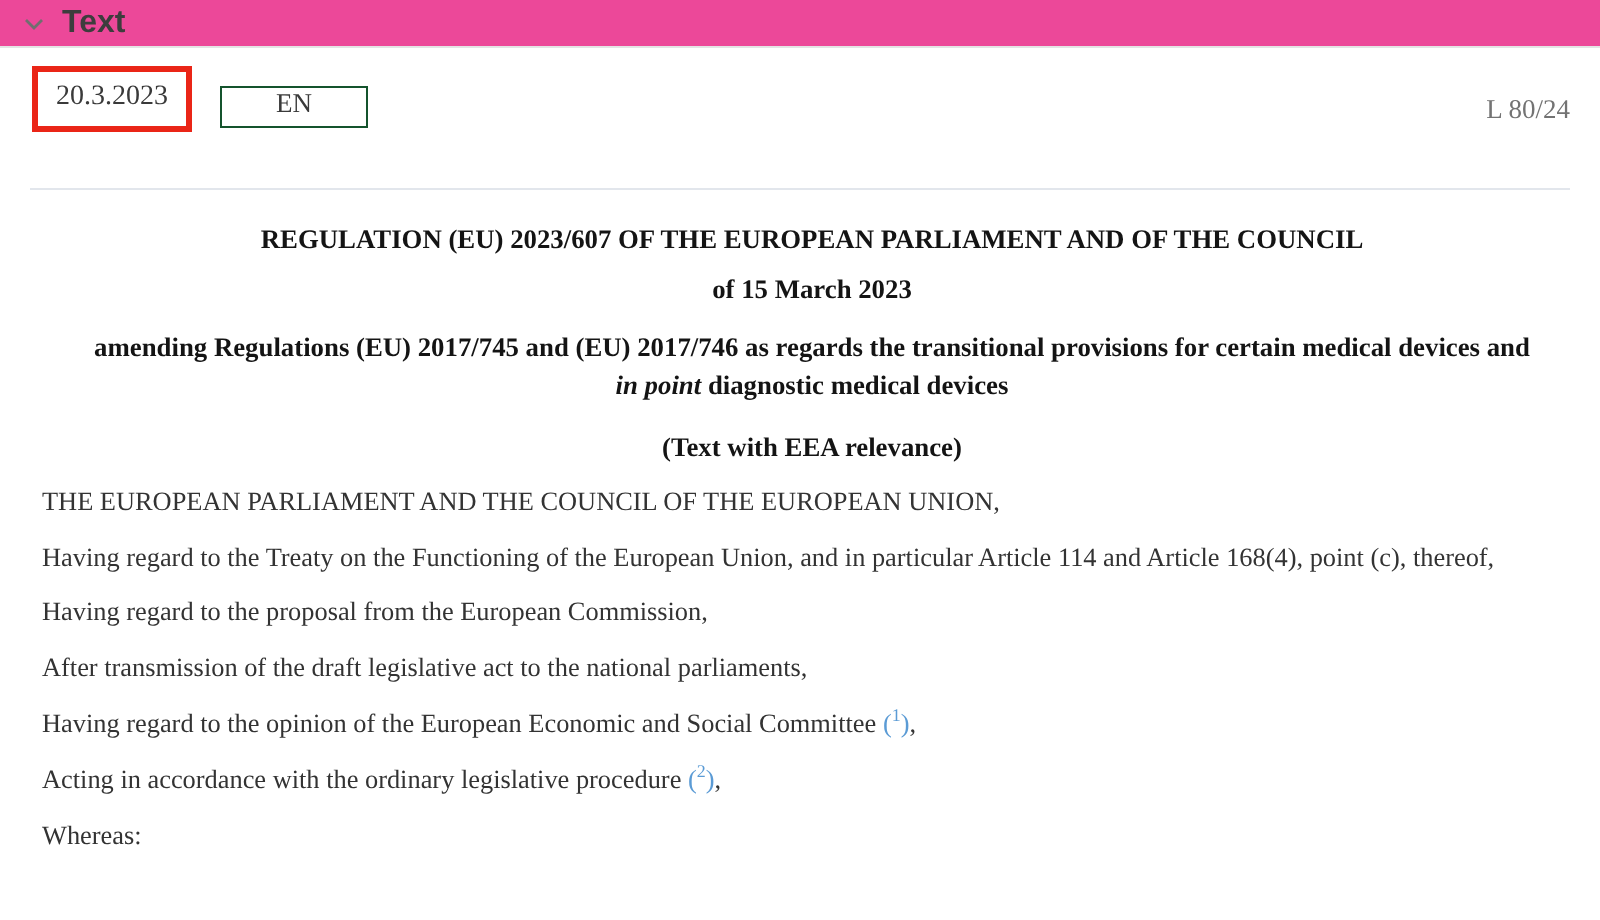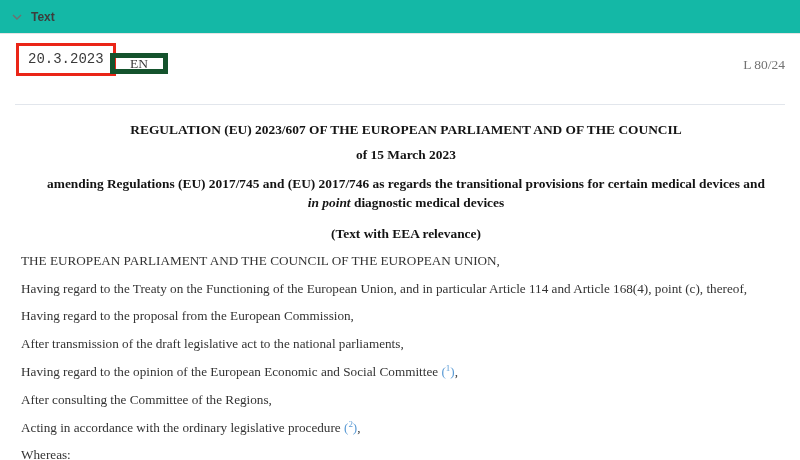--- a/index.html
+++ b/index.html
@@ -1,54 +1,53 @@
 <!DOCTYPE html>
 <html><head>
 <meta charset="utf-8">
 <style>
   * { box-sizing: border-box; margin: 0; padding: 0; }
   html, body { width: 800px; height: 460px; overflow: hidden; background: #ffffff; }
 
   
   .panel-header {
-    height: 34px;
-    background: #14b8a6;
+    height: 24px;
+    background: #ec4899;
     border-bottom: 1px solid #e4e4e4;
     display: flex;
     align-items: center;
     gap: 9px;
     padding-left: 12px;
     font-family: "Liberation Sans", sans-serif;
-    font-size: 12px;
+    font-size: 16px;
     font-weight: 600;
     color: #3d3d3d;
     cursor: pointer;
   }
   .chev { display: inline-flex; align-items: center; }
 
   
   .doc {
     font-family: "Liberation Serif", "DejaVu Serif", serif;
     color: #333333;
     font-size: 13.2px;
   }
   .doc-header { position: relative; height: 70px; }
   .date-box {
     position: absolute; left: 16px; top: 9px;
     border: 3px solid #ea2517;
     padding: 5px 9px 6px 9px;
     font-size: 14px; color: #3a3a3a;
     background: #ffffff;
-    font-family: Liberation Mono, monospace;
   }
   .lang-box {
     position: absolute; left: 110px; top: 19px;
-    width: 58px; height: 21px;
-    border: 5px solid #14532d;
-    display: flex; align-items: center; justify-content: center;
+    width: 74px; height: 21px;
+    border: 1px solid #14532d;
+    display: flex; justify-content: center;
     font-size: 13.5px; color: #3a3a3a;
   }
   .journal-title {
     position: absolute; left: 0; right: 0; top: 23px;
     text-align: center; font-size: 13.5px; color: #3a3a3a;
   }
   .page-ref {
     position: absolute; right: 15px; top: 23px;
     font-size: 13.5px; color: #737373;
   }
@@ -97,17 +96,16 @@
     <div class="reg-subject"><span>amending Regulations (EU) 2017/745 and (EU) 2017/746 as regards the transitional provisions for certain medical devices and </span><i>in point</i><span> diagnostic medical devices</span></div>
     <div class="reg-eea">(Text with EEA relevance)</div>
   </div>
 
   <div class="body-text" id="paragraphs">
       <p><span>THE EUROPEAN PARLIAMENT AND THE COUNCIL OF THE EUROPEAN UNION,</span></p>
       <p><span>Having regard to the Treaty on the Functioning of the European Union, and in particular Article 114 and Article 168(4), point (c), thereof,</span></p>
       <p><span>Having regard to the proposal from the European Commission,</span></p>
       <p><span>After transmission of the draft legislative act to the national parliaments,</span></p>
       <p><span>Having regard to the opinion of the European Economic and Social Committee </span><a class="fn-link" href="#">(<sup>1</sup>)</a><span>,</span></p>
-      <p><span>After consulting the Committee of the Regions,</span></p>
       <p><span>Acting in accordance with the ordinary legislative procedure </span><a class="fn-link" href="#">(<sup>2</sup>)</a><span>,</span></p>
       <p><span>Whereas:</span></p>
     </div>
 </div>
 
 </body></html>

